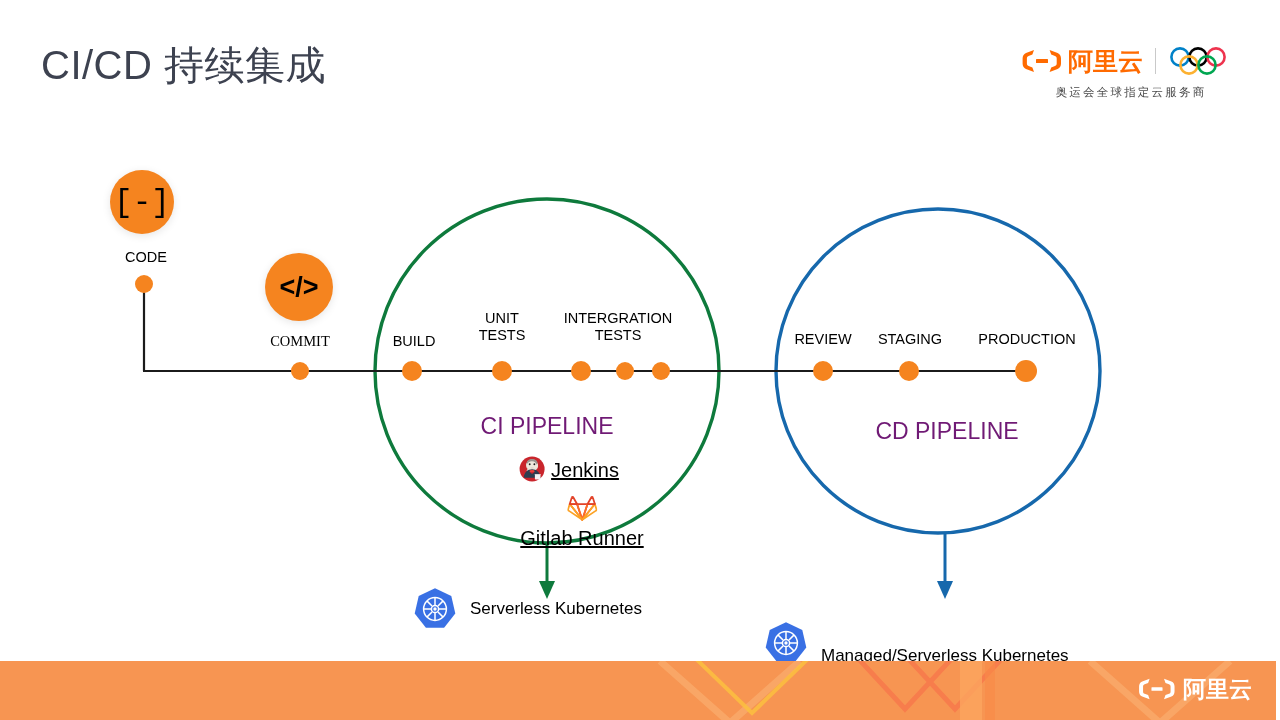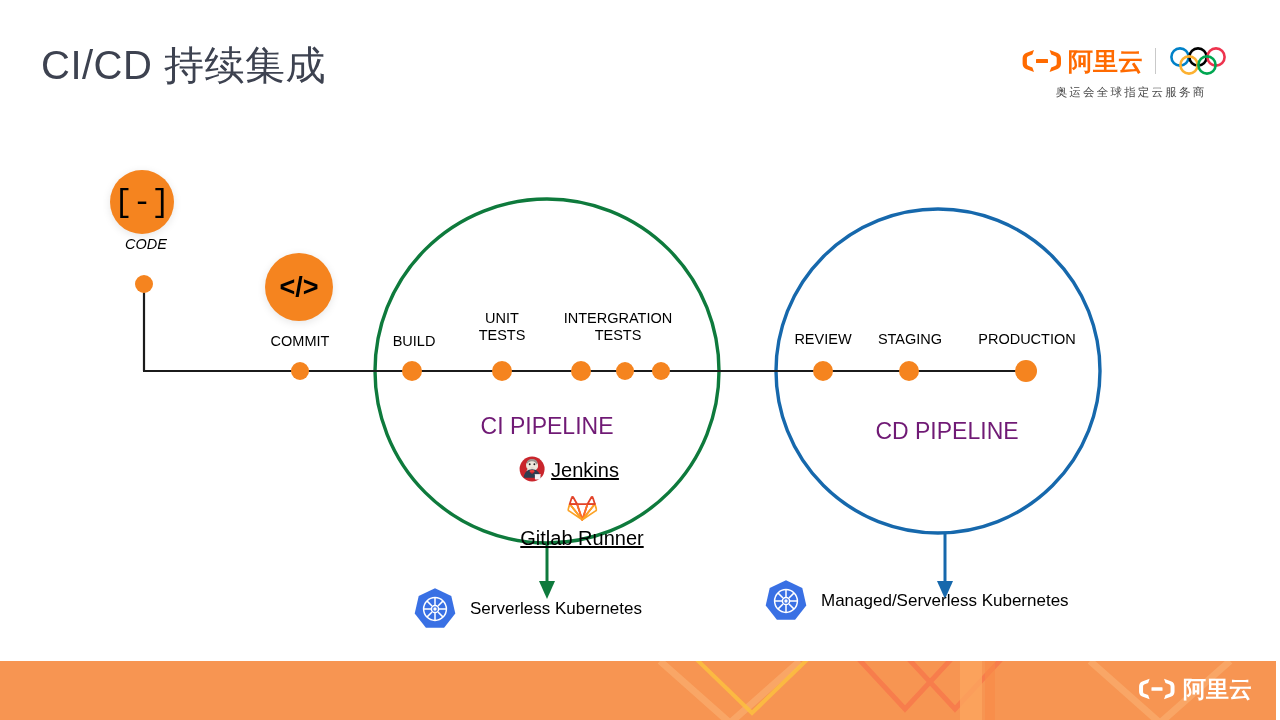--- a/index.html
+++ b/index.html
@@ -224,26 +224,26 @@
 
     <g>
       <path d="M945 533 L945 586" stroke="#1668ac" stroke-width="3" fill="none"></path>
       <path d="M945 599 L937 581 L953 581 Z" fill="#1668ac"></path>
     </g>
   </svg>
 
   <div class="node-circle" id="code-circle">
     <span>[-]</span>
   </div>
-  <div class="stage-label" style="left:146px; top:236px;font-style:italic;">CODE</div>
+  <div class="stage-label" style="left:146px; top:249px;">CODE</div>
 
   <div class="node-circle" id="commit-circle">
     <span>&lt;/&gt;</span>
   </div>
-  <div class="stage-label" style="left:300px; top:333px;">COMMIT</div>
+  <div class="stage-label" style="left:300px; top:333px;font-family:Liberation Serif, serif;">COMMIT</div>
 
   <div class="stage-label" style="left:414px; top:333px;">BUILD</div>
   <div class="stage-label" style="left:502px; top:310px;">UNIT
 TESTS</div>
   <div class="stage-label" style="left:618px; top:310px;">INTERGRATION
 TESTS</div>
 
   <div class="stage-label" style="left:823px; top:331px;">REVIEW</div>
   <div class="stage-label" style="left:910px; top:331px;">STAGING</div>
   <div class="stage-label" style="left:1027px; top:331px;">PRODUCTION</div>
@@ -293,21 +293,21 @@
         <circle cx="23" cy="23" r="3.6"></circle>
         <path d="M23 11.6 V19.4 M23 26.6 V34.4 M11.6 23 H19.4 M26.6 23 H34.4
                  M14.9 14.9 L20 20 M26 26 L31.1 31.1
                  M31.1 14.9 L26 20 M20 26 L14.9 31.1"></path>
       </g>
       <circle cx="23" cy="23" r="1.7" fill="#ffffff"></circle>
     </svg>
     <span class="k8s-label">Serverless Kubernetes</span>
   </div>
 
-  <div class="k8s-row" style="left:763px; top:578px;">
+  <div class="k8s-row" style="left:763px; top:620px;align-items:flex-end;">
     <svg width="46" height="46" viewBox="0 0 46 46">
       <path d="M23 2.2 L39.3 10 L43.3 27.6 L32.1 41.7 H13.9 L2.7 27.6 L6.7 10 Z" fill="#3970e4"></path>
       <g fill="none" stroke="#ffffff" stroke-width="1.5">
         <circle cx="23" cy="23" r="11.4"></circle>
         <circle cx="23" cy="23" r="3.6"></circle>
         <path d="M23 11.6 V19.4 M23 26.6 V34.4 M11.6 23 H19.4 M26.6 23 H34.4
                  M14.9 14.9 L20 20 M26 26 L31.1 31.1
                  M31.1 14.9 L26 20 M20 26 L14.9 31.1"></path>
       </g>
       <circle cx="23" cy="23" r="1.7" fill="#ffffff"></circle>

